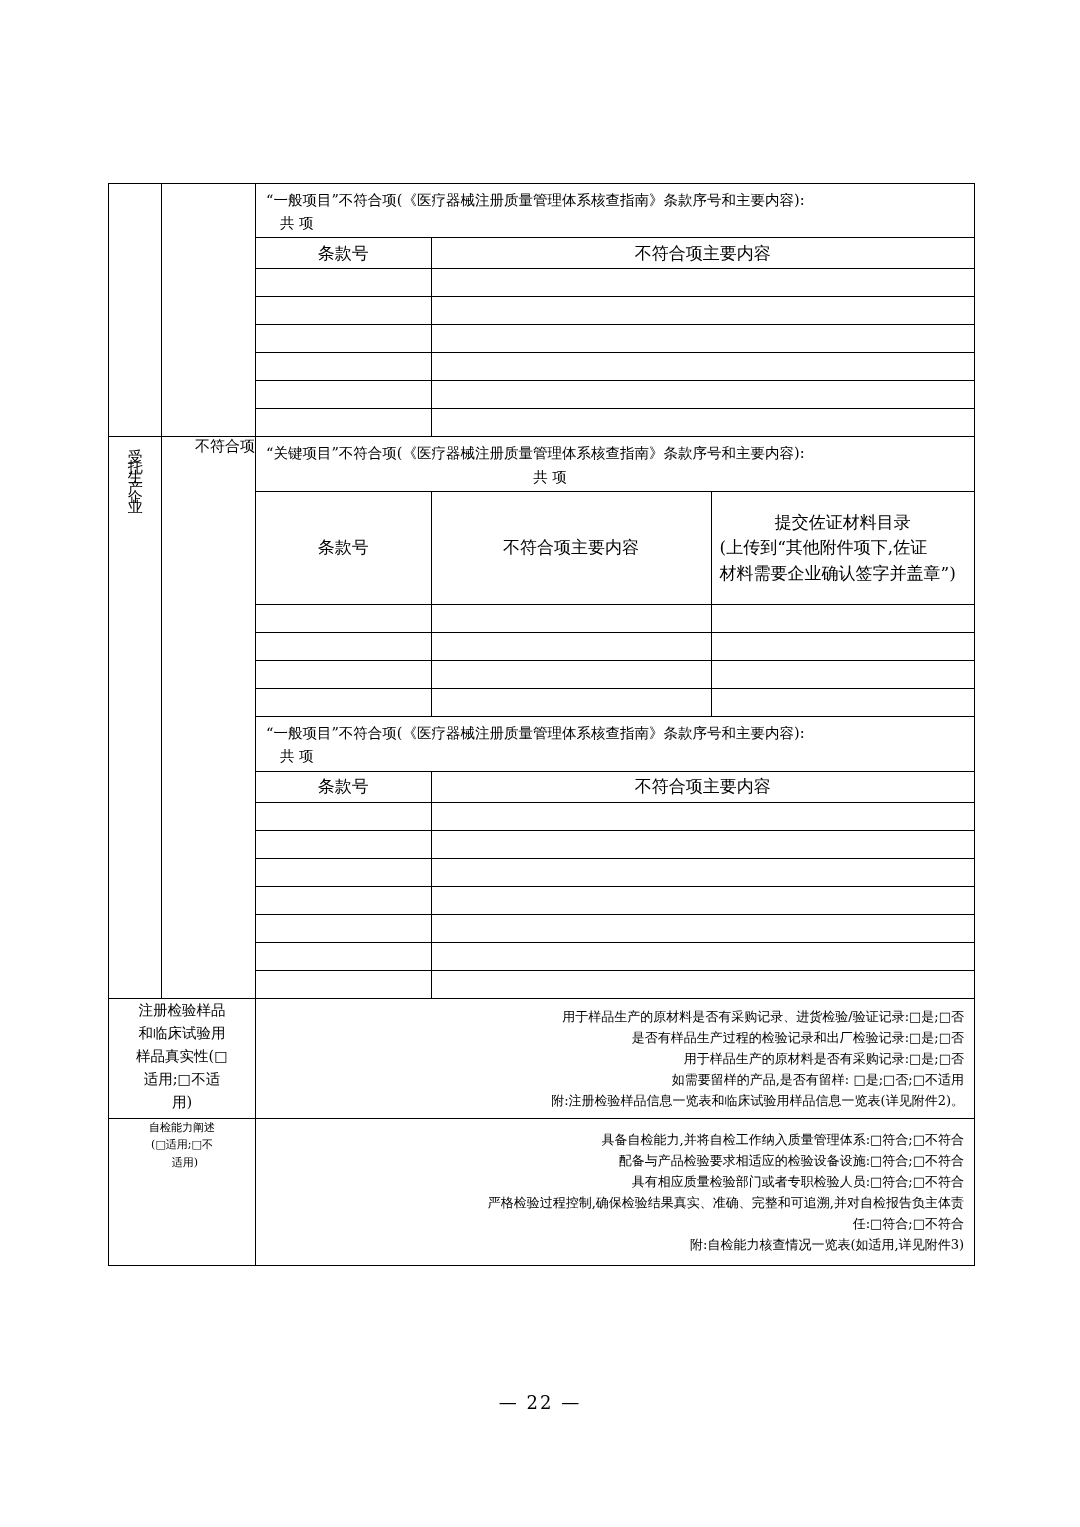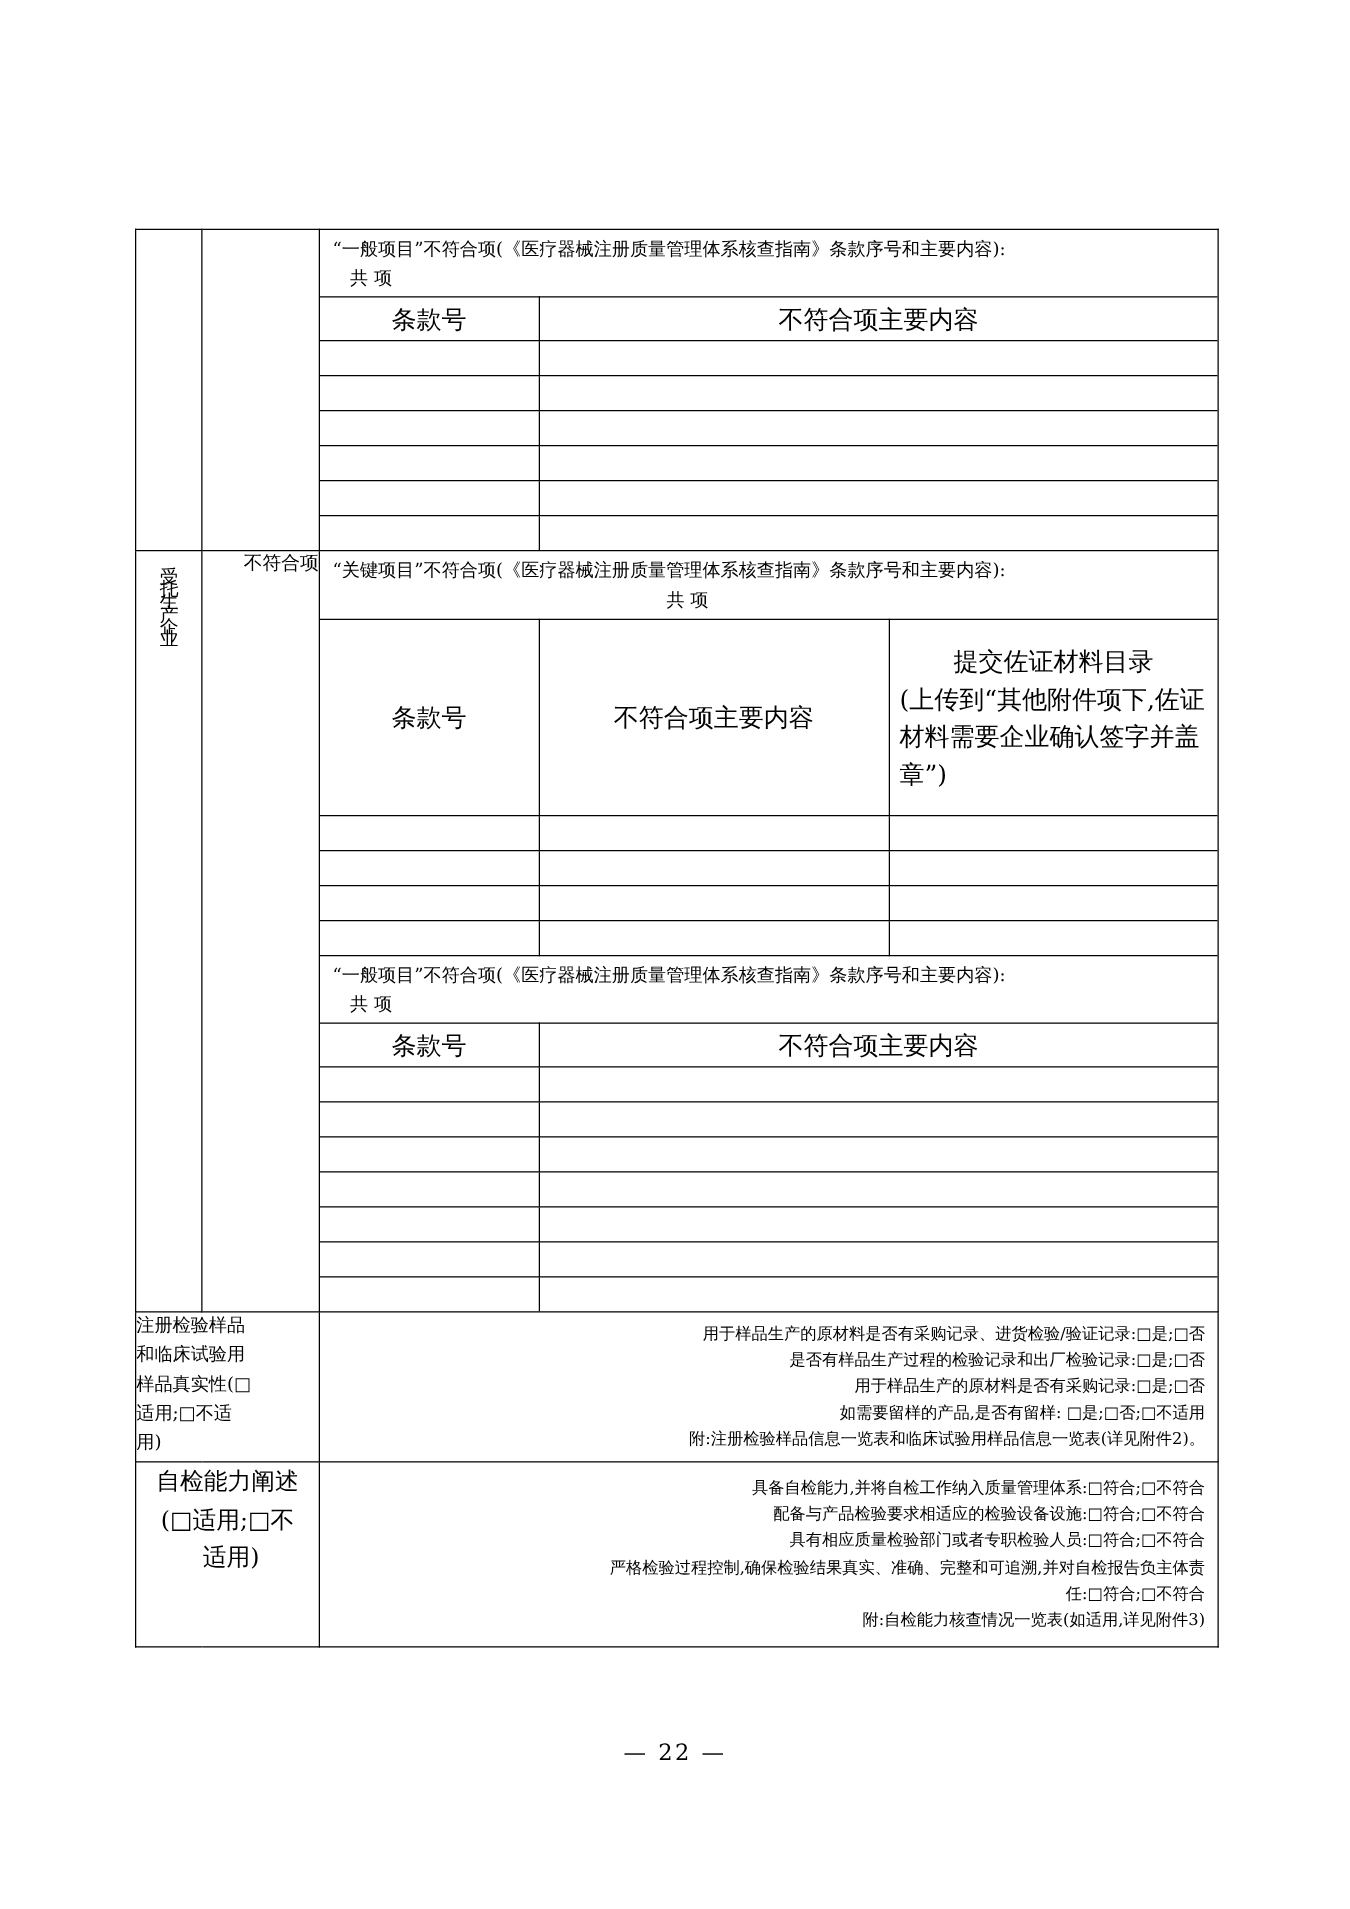--- a/index.html
+++ b/index.html
@@ -53,21 +53,21 @@
   .inner-table {
     width: 100%;
     border-collapse: collapse;
     table-layout: fixed;
   }
   .inner-table td {
     border: 1px solid #000;
     border-left: none;
     border-right: none;
     height: 22px;
-    font-size: 20px;
+    font-size: 17px;
     text-align: center;
     vertical-align: middle;
     padding: 2px 4px;
     line-height: 1.5;
   }
   .inner-table td.vline {
     border-right: 1px solid #000;
   }
   .inner-table tr.hdr td {
     height: 26px;
@@ -92,25 +92,25 @@
     font-size: 13px;
     line-height: 1.62;
     padding: 7px 10px 7px 12px;
     text-align: right;
   }
   .body-lines div { white-space: nowrap; }
   .small-label {
     font-size: 14.5px;
     line-height: 1.6;
     padding: 7px 6px 7px 8px;
-    text-align: left;
+    text-align: center;
     margin-left: 44px;
   }
   .center-label {
-    font-size: 19px;
+    font-size: 11px;
     line-height: 1.6;
     padding: 7px 6px;
     text-align: center;
     vertical-align: middle;
   }
   .pagenum {
     position: absolute;
     left: 0;
     top: 1392px;
     width: 1080px;

